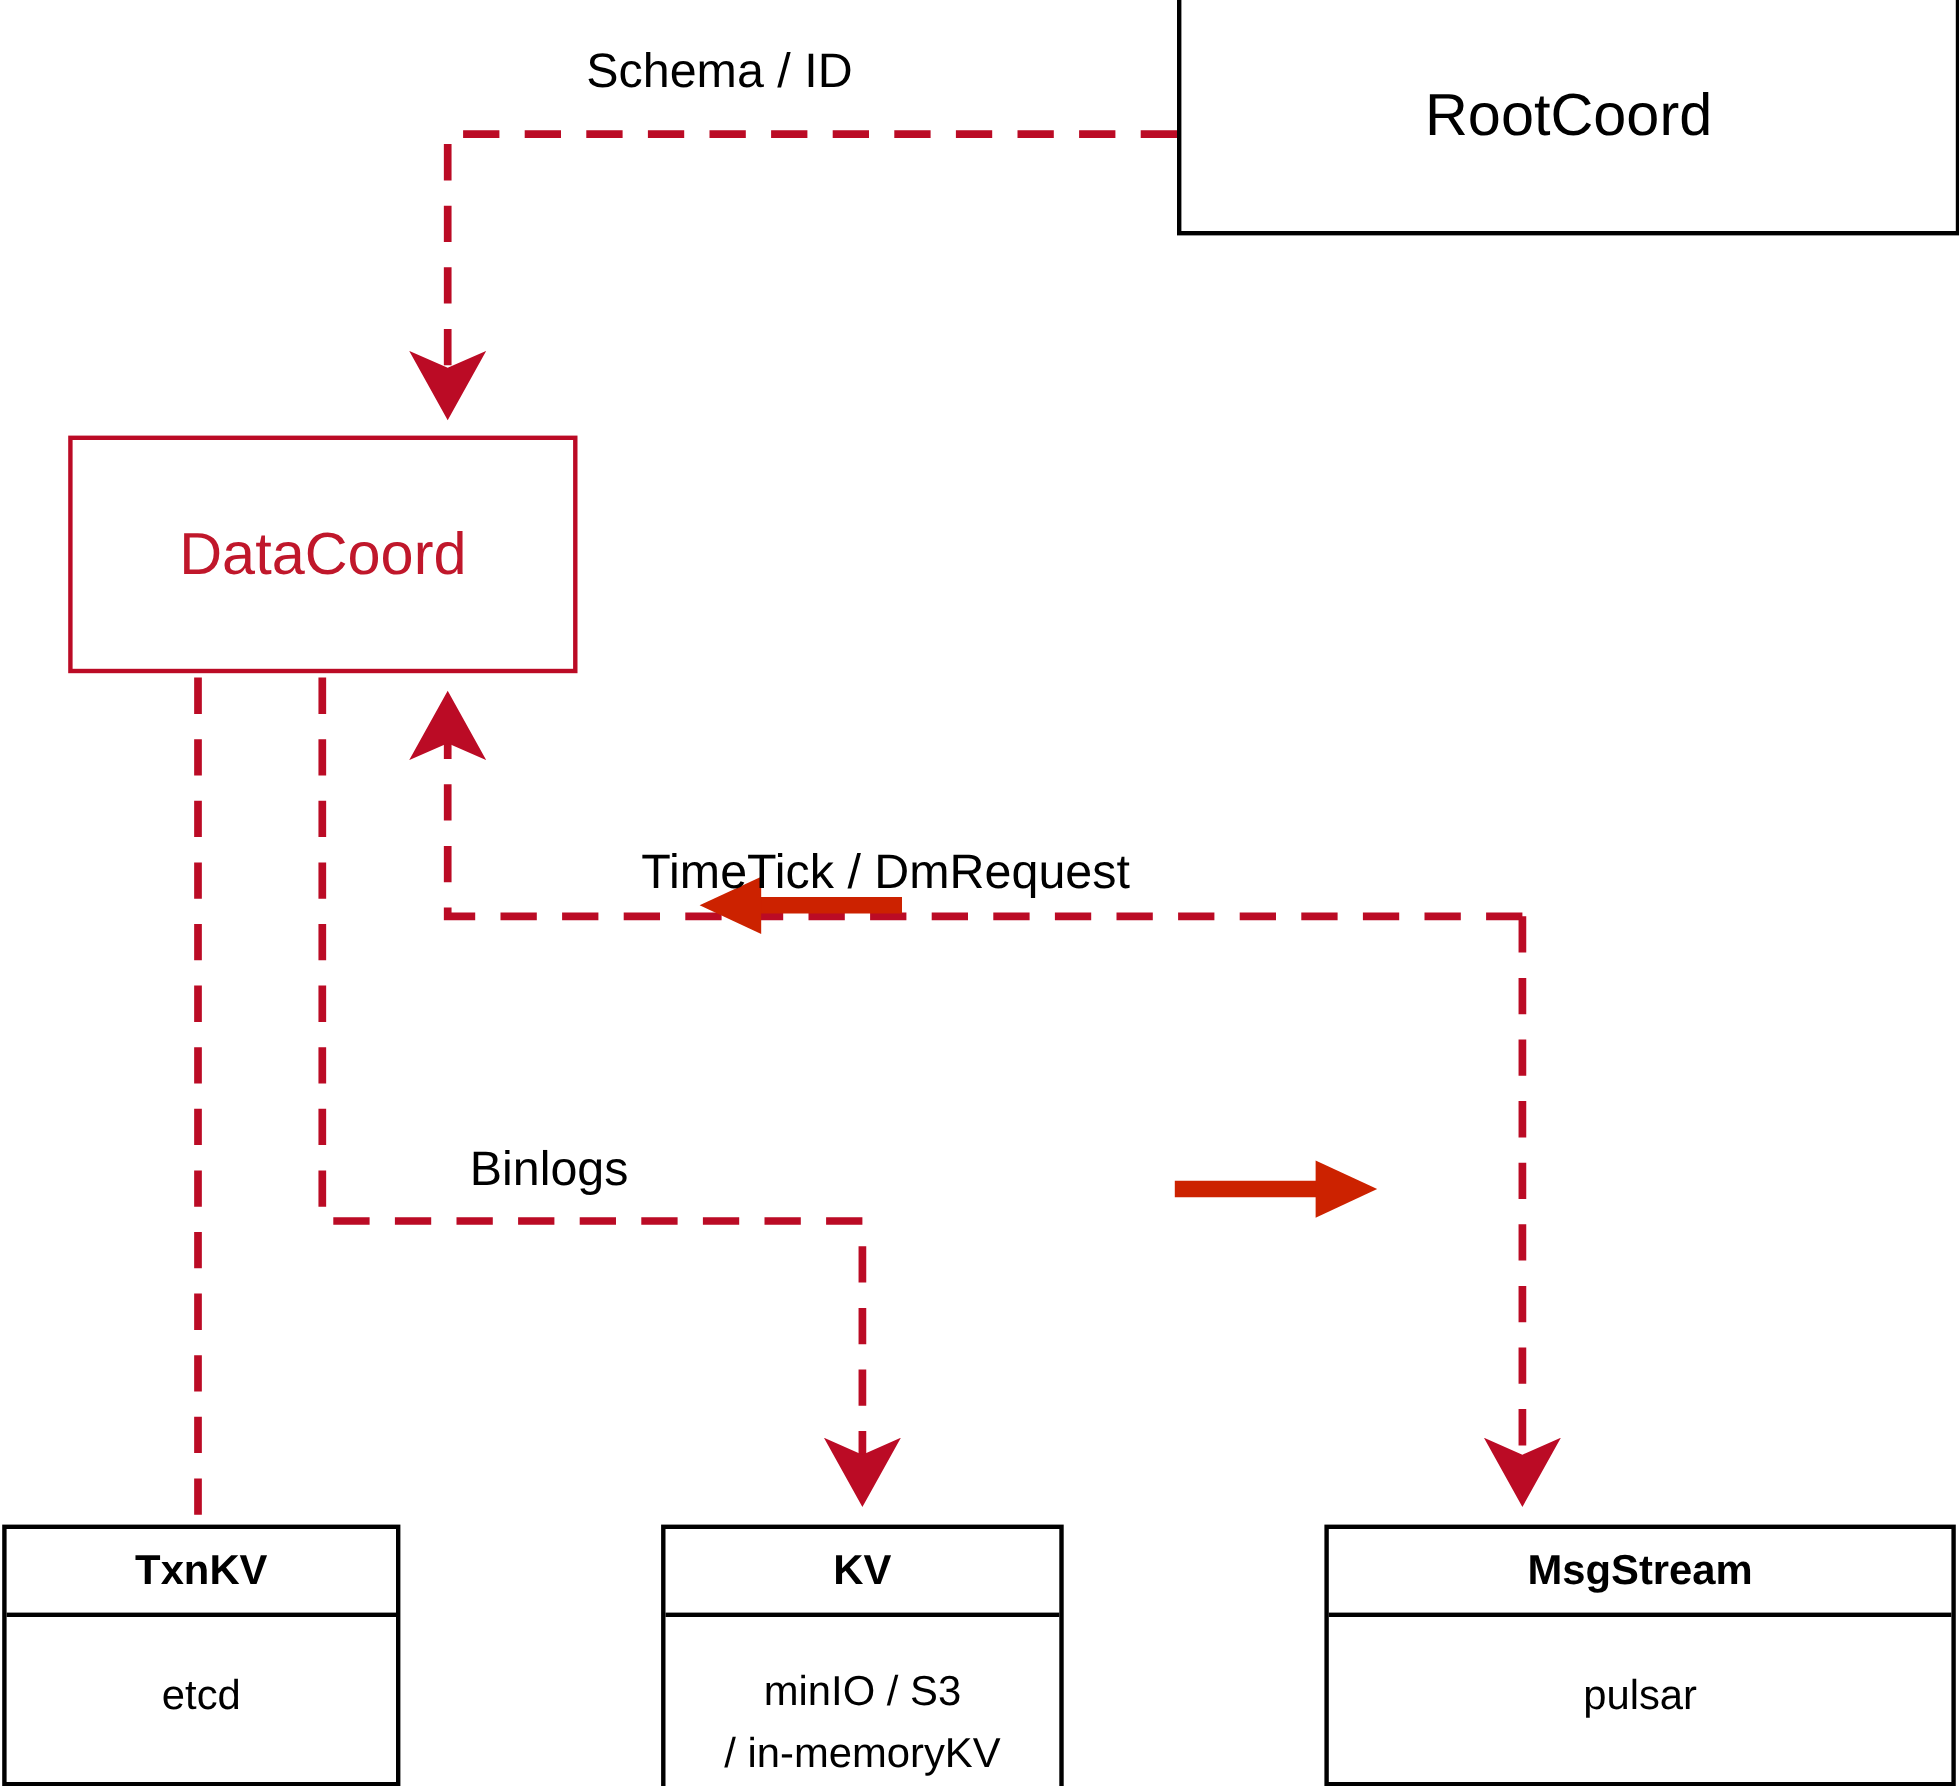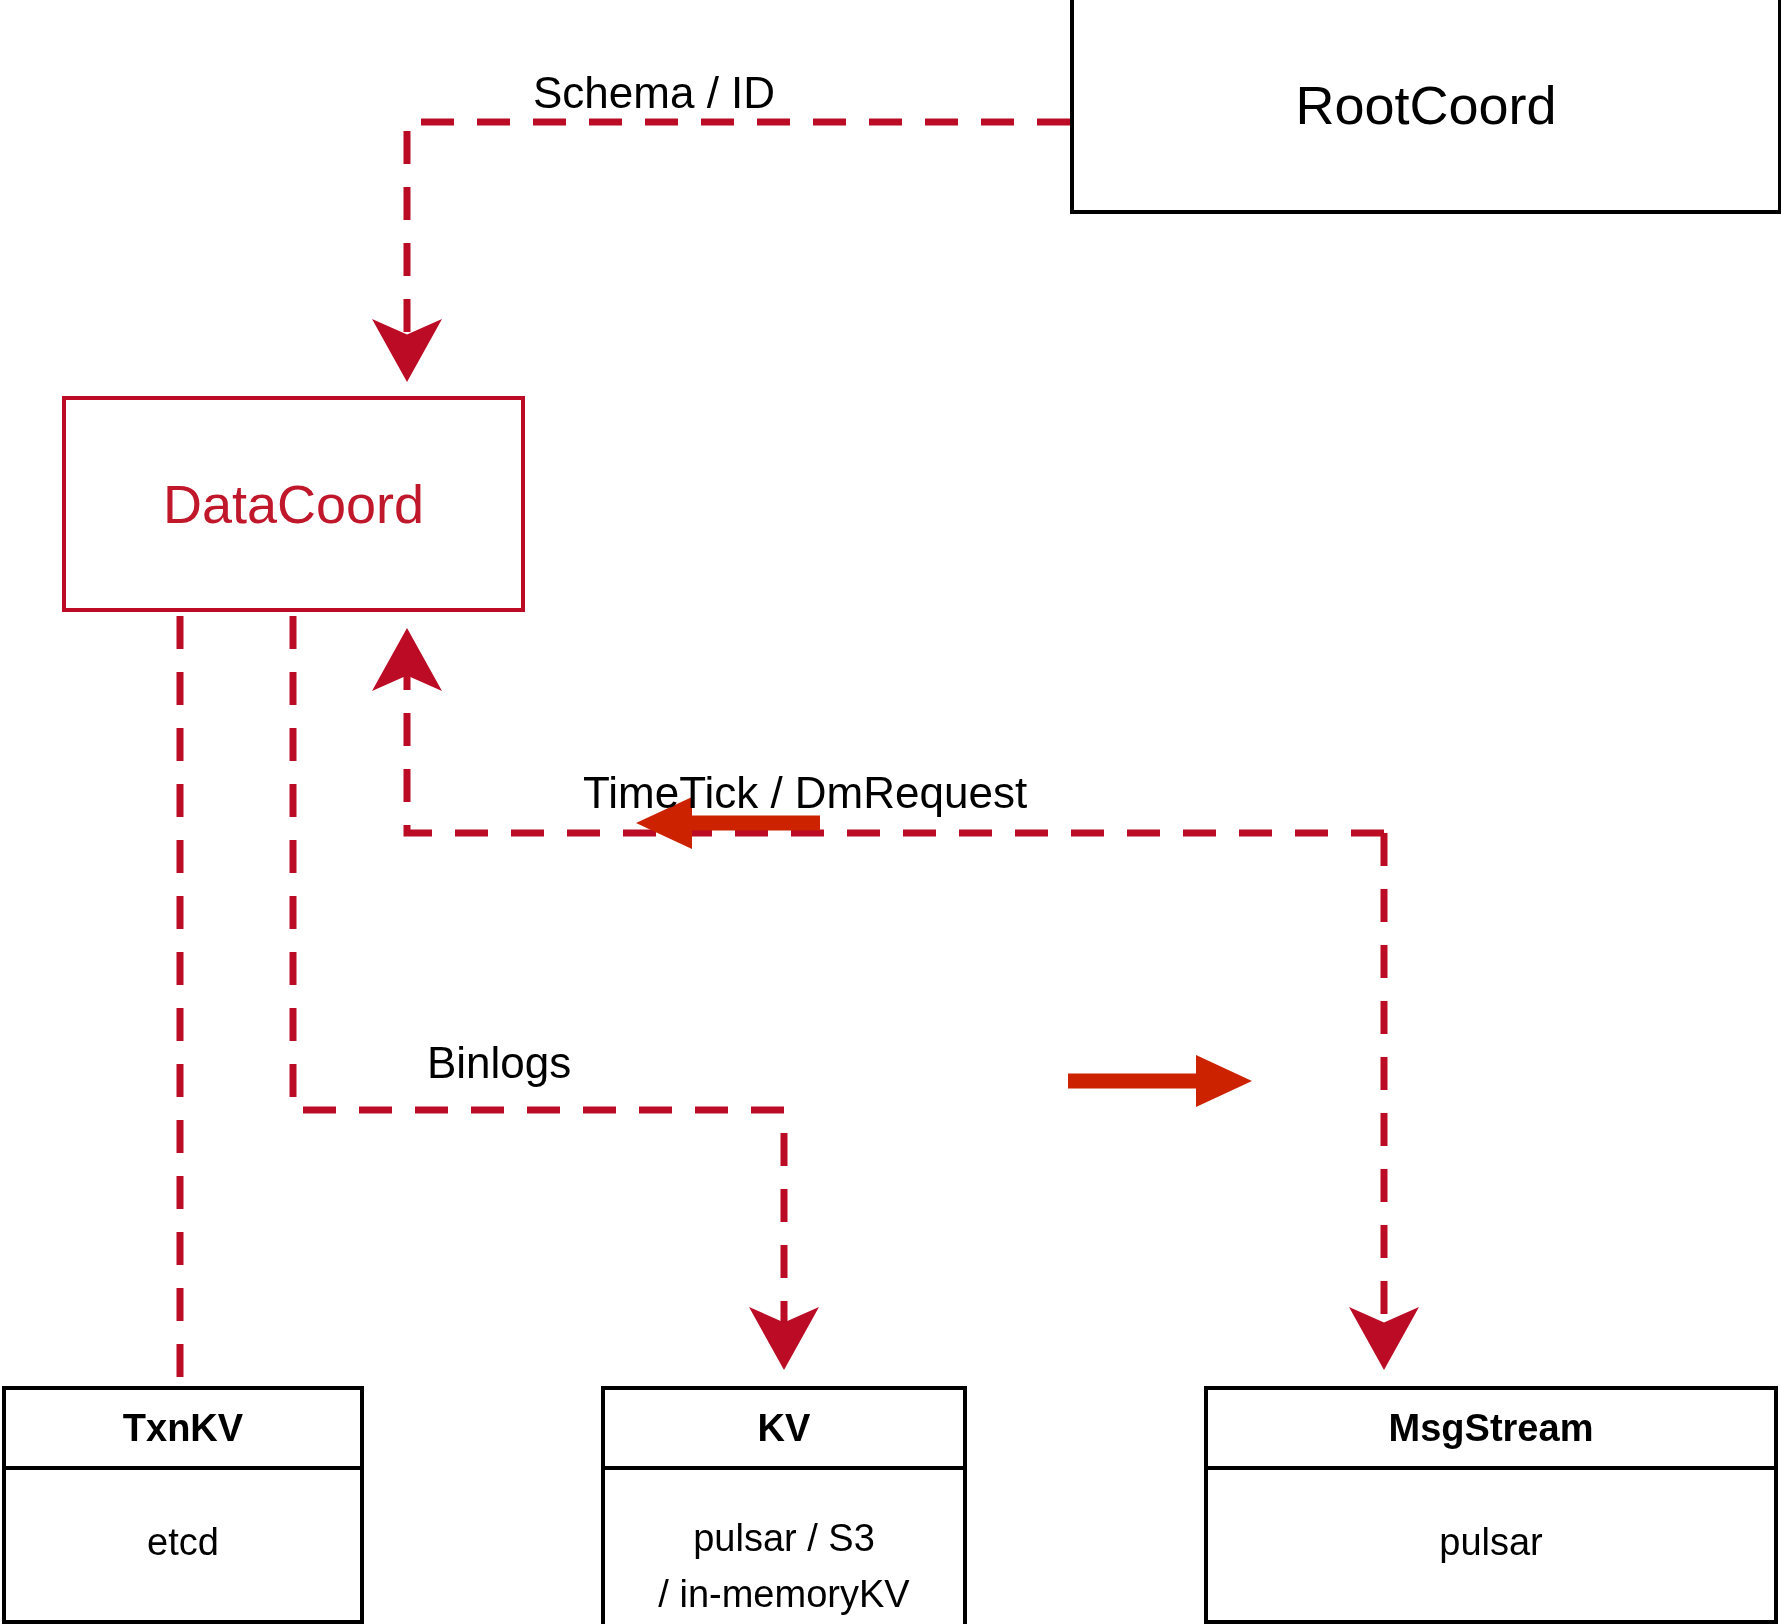--- a/index.html
+++ b/index.html
@@ -123,21 +123,21 @@
   }
 
   
   .edge-label {
     position: absolute;
     font-size: 44px;
     color: #000000;
     white-space: nowrap;
     font-weight: 400;
   }
-  #label-schema-id  { left: 533px;  top: 40px; margin-top: 28px;  }
+  #label-schema-id  { left: 533px;  top: 40px;  }
   #label-ddrequest  { left: 583px;  top: 768px; }
   #label-timetick   { left: 567px;  top: 858px; }
   #label-binlogs    { left: 427px;  top: 1038px;}
 </style>
 </head>
 <body>
 
 <div id="canvas">
 
   <svg id="diagram-svg" viewBox="0 0 1781 1624" xmlns="http://www.w3.org/2000/svg">
@@ -192,21 +192,21 @@
   </div>
 
   <div class="node-box red" id="node-datacoord">
     <div class="node-title">DataCoord</div>
   </div>
 
   <div class="node-box black" id="node-kv">
     <div class="node-title">KV</div>
     <div class="divider"></div>
     <div class="node-sub">
-      <span>pulsar / S3</span>
+      <span>minIO / S3</span>
       <span>/ in-memoryKV</span>
     </div>
   </div>
 
   <div class="node-box black" id="node-msgstream">
     <div class="node-title">MsgStream</div>
     <div class="divider"></div>
     <div class="node-sub">
       <span>pulsar</span>
     </div>

